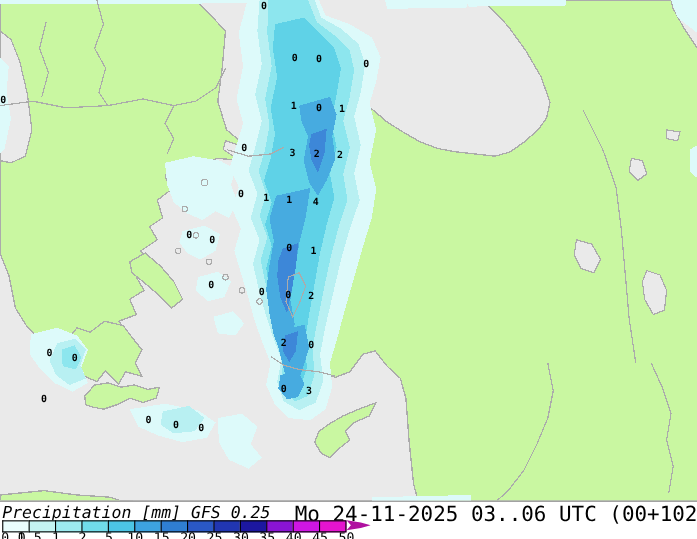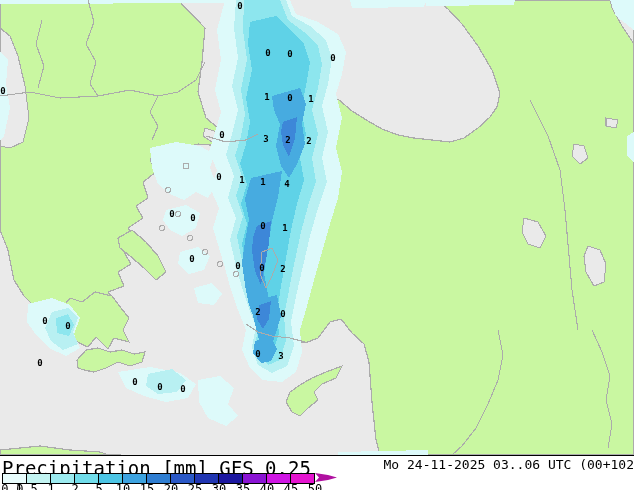--- a/index.html
+++ b/index.html
@@ -4,22 +4,22 @@
 <style>
   html,body{margin:0;padding:0;background:#fff;}
   .screen{position:relative;width:634px;height:490px;overflow:hidden;
           font-family:"DejaVu Sans Mono","Liberation Mono",monospace;background:#fff;}
   .map-wrap{position:absolute;top:0;left:0;width:634px;height:455px;
             border-bottom:1px solid #000;}
   .map-wrap svg{display:block;width:634px;height:455px;}
   .map-num{font-family:"DejaVu Sans Mono","Liberation Mono",monospace;
            font-size:9px;font-weight:bold;fill:#000;}
   .footer{position:absolute;left:0;top:456px;width:634px;height:34px;background:#fff;}
-  .f-title{position:absolute;left:2px;top:1px;font-size:19px;color:#000;white-space:pre;}
-  .f-date{position:absolute;right:0px;top:1px;font-size:13px;color:#000;white-space:pre;}
+  .f-title{position:absolute;left:2px;top:1px;font-size:15px;color:#000;white-space:pre;font-style:italic;}
+  .f-date{position:absolute;right:0px;top:1px;font-size:19px;color:#000;white-space:pre;}
   .cbar{position:absolute;left:2px;top:17px;height:9px;display:flex;}
   .cbar-cell{width:23px;height:9px;border:1px solid #000;border-right:none;}
   .cbar-cell:last-of-type{border-right:1px solid #000;}
   .cbar-arrow{width:22px;height:11px;margin-top:-1px;}
   .cbar-labels{position:absolute;left:2px;top:26px;width:340px;height:12px;font-size:12px;}
   .cbar-labels span{position:absolute;transform:translateX(-50%);white-space:nowrap;color:#000;}
   .f-copy{position:absolute;right:4px;top:19px;font-size:11.5px;color:#1c1c9e;}
 </style>
 </head>
 <body>

